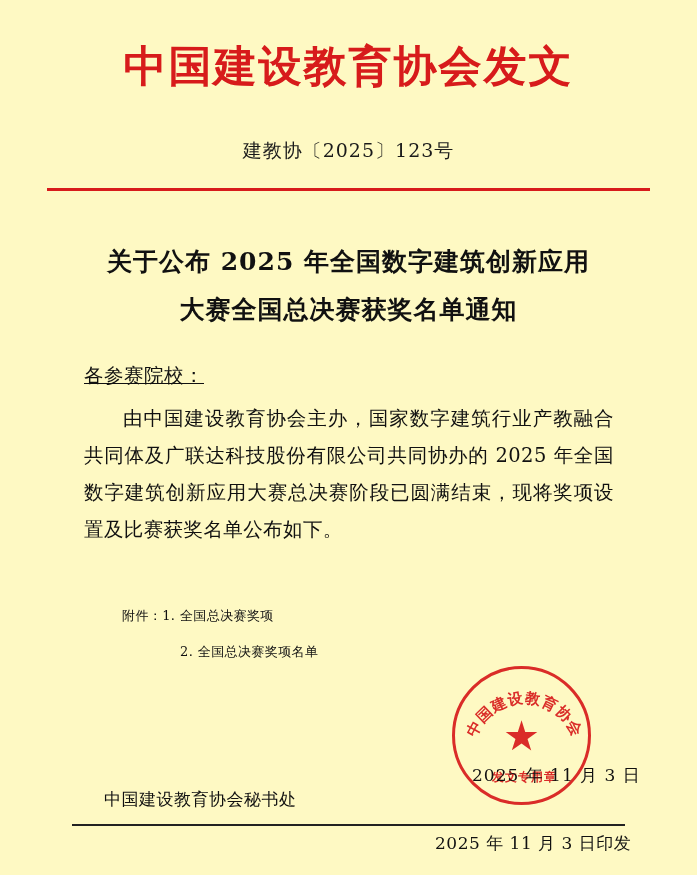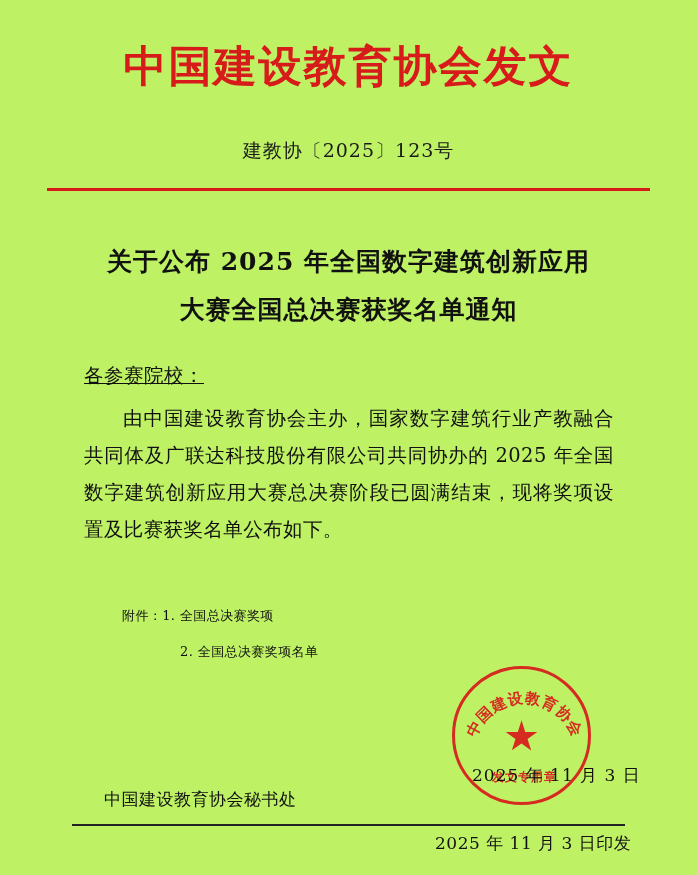--- a/index.html
+++ b/index.html
@@ -14,21 +14,21 @@
     font-family: "DejaVu Serif", "Liberation Serif", serif;
     color: #111111;
     overflow: hidden;
   }
 
   .page {
     position: absolute;
     left: 0; top: 0;
     width: 697px;
     height: 875px;
-    background: #bef264;
+    background: #fef9c3;
   }
 
   
   .doc-title {
     position: absolute;
     left: 0;
     top: 38px;
     width: 697px;
     text-align: center;
     color: #d71b1b;

